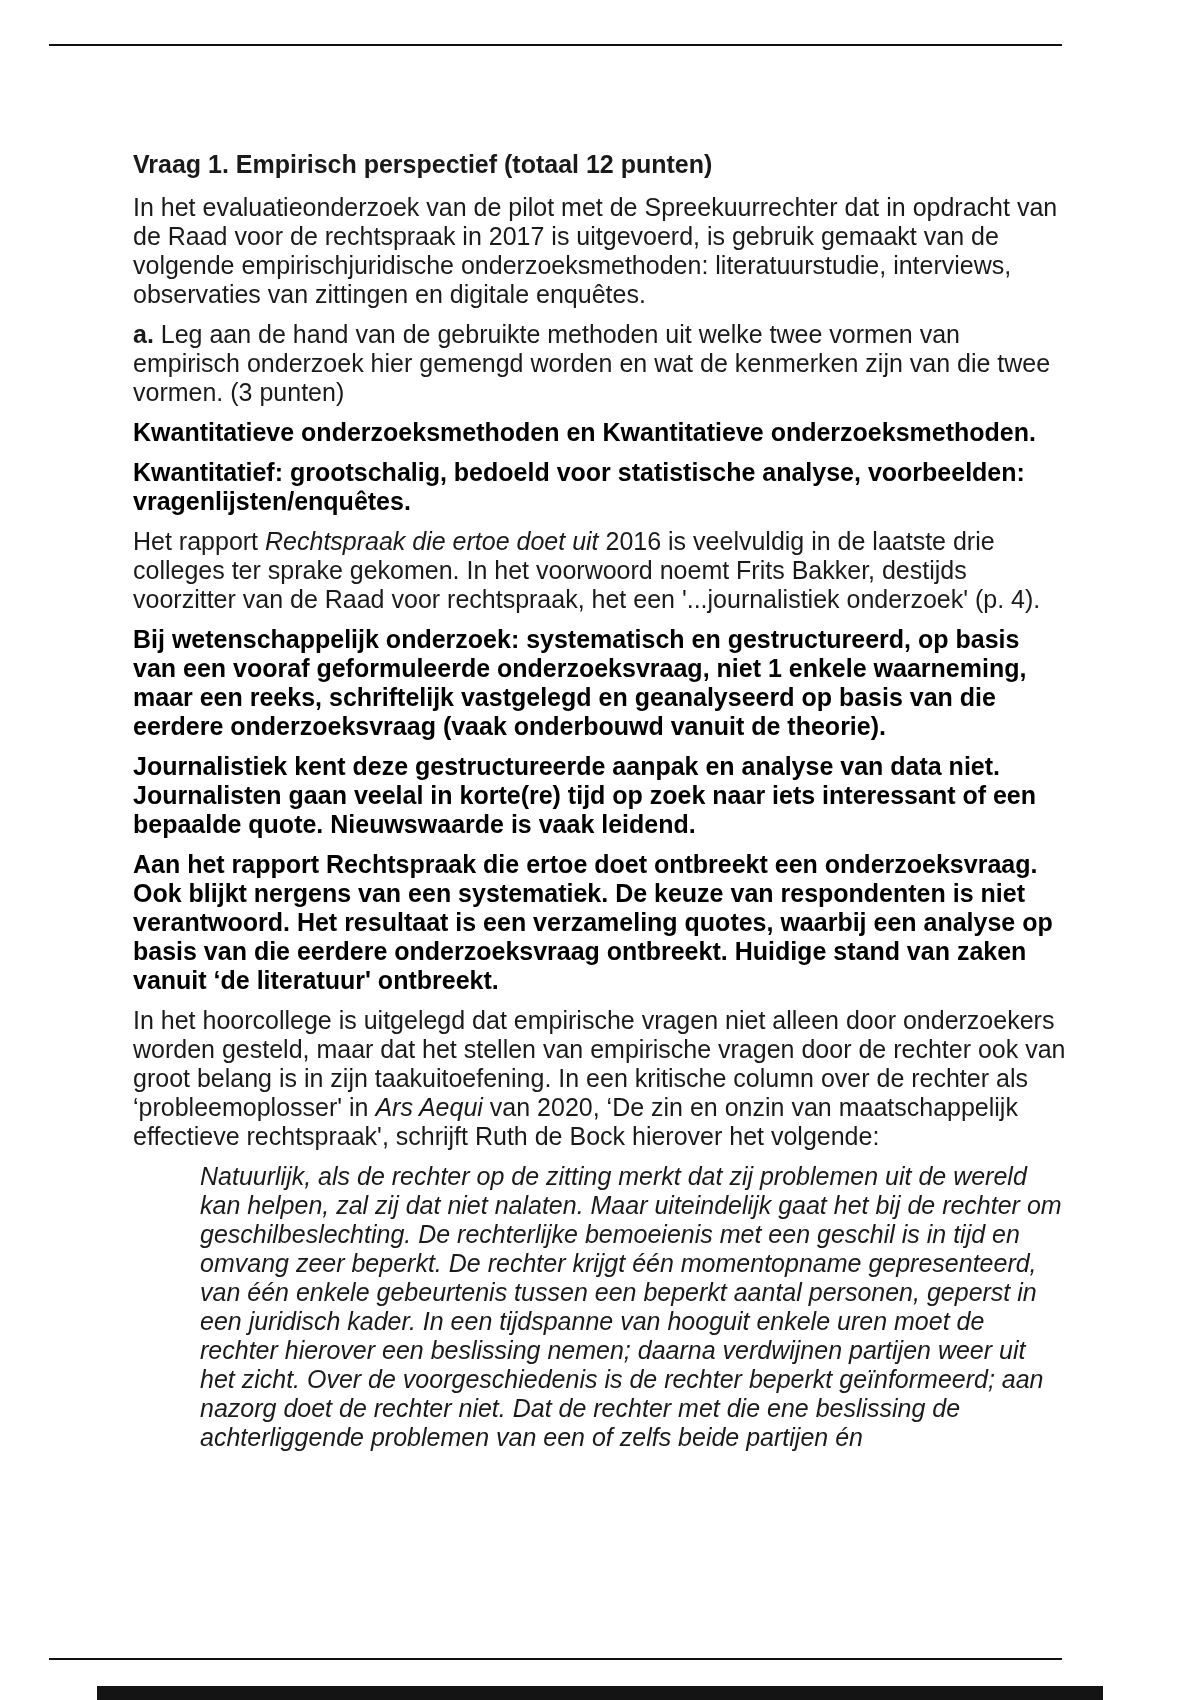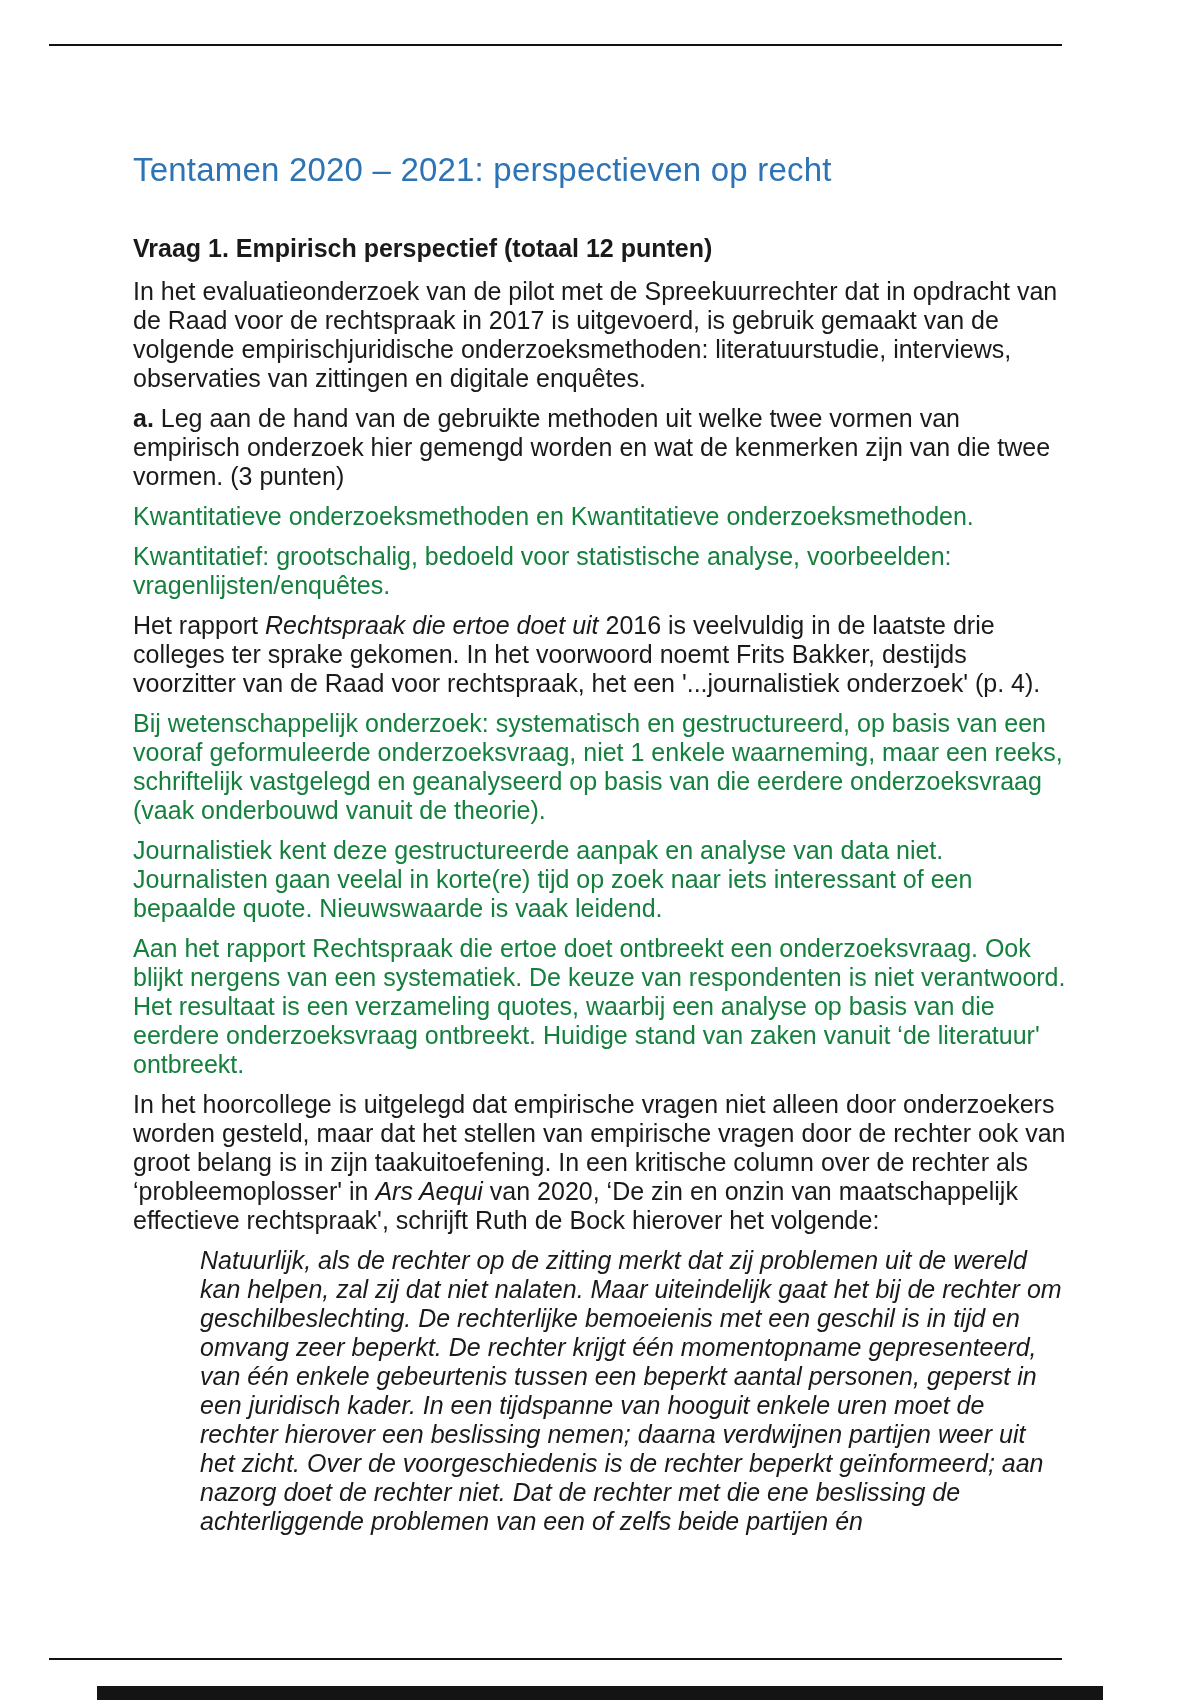--- a/index.html
+++ b/index.html
@@ -56,40 +56,40 @@
   p {
     font-size: 25px;
     line-height: 29px;
     margin: 0 0 11px 0;
   }
   p.bold-heading {
     font-weight: 700;
     margin-bottom: 14px;
   }
   p.answer {
-    color: #15803d;
+    color: #000000;
+    font-weight: bold;
   }
   .italic {
     font-style: italic;
   }
   p.quote {
     margin-left: 67px;
     font-style: italic;
   }
 </style>
 </head>
 <body>
 
 <div>
 
   <div class="top-rule"></div>
 
   <div class="content">
 
-    <h1 class="doc-title">Tentamen 2020 – 2021: perspectieven op recht</h1>
 
     <p class="bold-heading">Vraag 1. Empirisch perspectief (totaal 12 punten)</p>
 
     <p>In het evaluatieonderzoek van de pilot met de Spreekuurrechter dat in opdracht van de Raad voor de rechtspraak in 2017 is uitgevoerd, is gebruik gemaakt van de volgende empirischjuridische onderzoeksmethoden: literatuurstudie, interviews, observaties van zittingen en digitale enquêtes.</p>
 
     <p><strong>a.</strong><span> Leg aan de hand van de gebruikte methoden uit welke twee vormen van empirisch onderzoek hier gemengd worden en wat de kenmerken zijn van die twee vormen. (3 punten)</span></p>
 
     <p class="answer">Kwantitatieve onderzoeksmethoden en Kwantitatieve onderzoeksmethoden.</p>
 
     <p class="answer">Kwantitatief: grootschalig, bedoeld voor statistische analyse, voorbeelden: vragenlijsten/enquêtes.</p>

